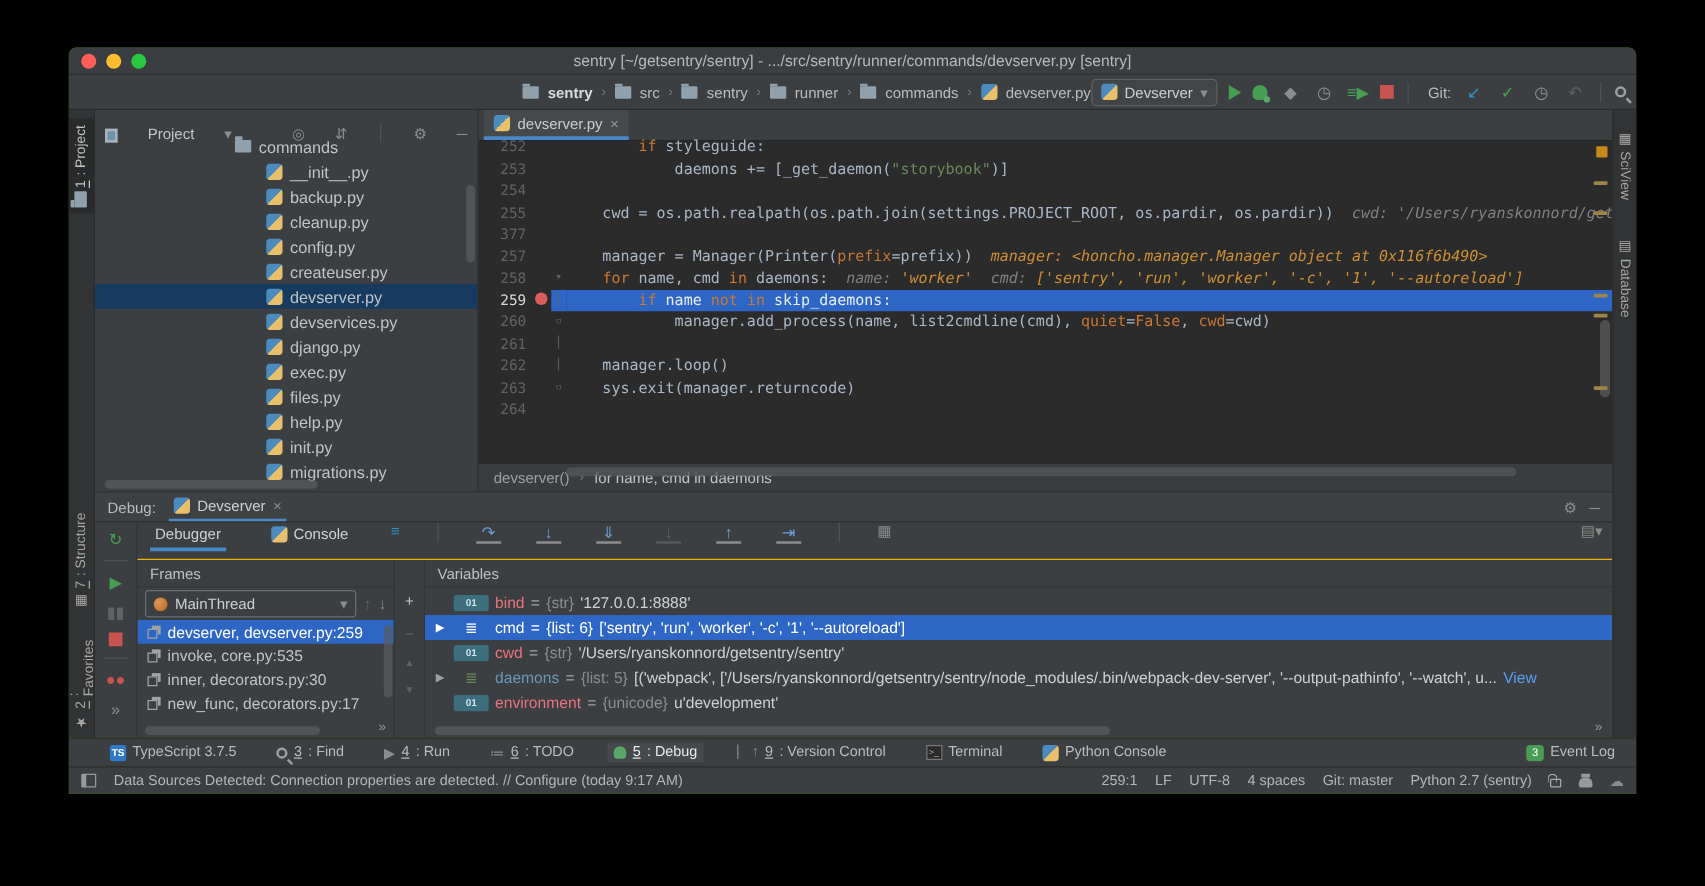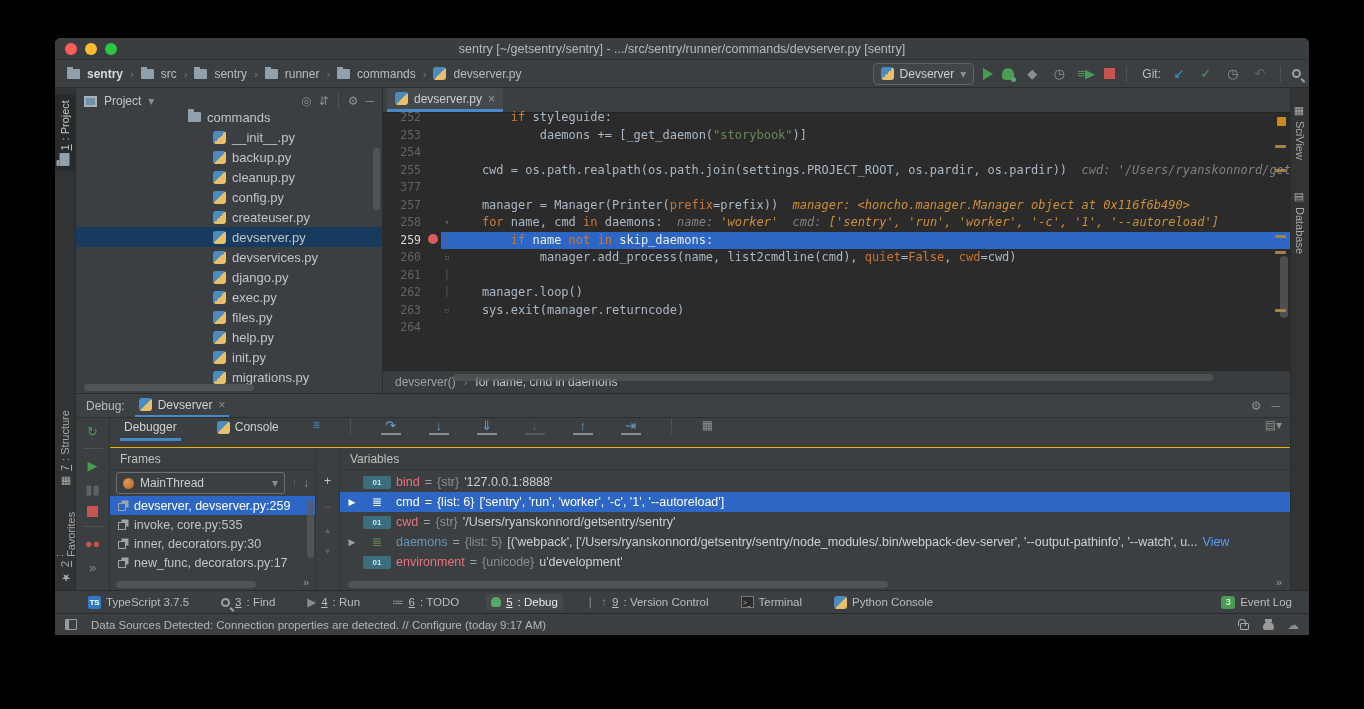--- a/index.html
+++ b/index.html
@@ -10,21 +10,21 @@
     display:flex; flex-direction:column; font-size:12px; color:#bbbbbb; }
   
   .titlebar { height:22px; background:#3b3e40; border-bottom:1px solid #2f3133;
     display:flex; align-items:center; position:relative; flex:none; }
   .lights { display:flex; gap:8px; margin-left:10px; }
   .light { width:12px; height:12px; border-radius:50%; }
   .title { position:absolute; left:0; right:0; text-align:center; color:#b8b8b8; font-size:12.5px; }
   
   .toolbar { height:28px; flex:none; display:flex; align-items:center; padding:0 8px 0 12px;
     background:#3c3f41; border-bottom:1px solid #2b2b2b; }
-  .crumbs { display:flex; align-items:center; gap:7px; flex:1; overflow:hidden; white-space:nowrap; }
+  .crumbs { display:flex; align-items:center; gap:7px; flex:1; overflow:hidden; white-space:nowrap;justify-content:flex-end; }
   .crumb { color:#bbbbbb; }
   .crumb.first { color:#dadada; font-weight:bold; }
   .crumb-sep { color:#7a7a7a; font-size:11px; }
   .dir-ico { width:13px; height:10px; background:#90a0ac; border-radius:1px; position:relative; display:inline-block; flex:none;}
   .dir-ico:before { content:""; position:absolute; top:-3px; left:0; width:6px; height:3px; background:#90a0ac; border-radius:1px 1px 0 0; }
   .py-ico { width:13px; height:13px; border-radius:3px; flex:none; display:inline-block;
     background:linear-gradient(135deg,#4b8bbe 50%,#e8bf6a 50%); }
   .run-cluster { display:flex; align-items:center; gap:9px; flex:none; }
   .cfg-select { display:flex; align-items:center; gap:6px; border:1px solid #5e6163; border-radius:4px;
     height:22px; padding:0 7px; background:#414547; color:#cfcfcf; }
@@ -47,21 +47,21 @@
   .stripe-tab { position:absolute; left:0; width:100%; writing-mode:vertical-rl; transform:rotate(180deg);
     font-size:11px; color:#a7a7a7; padding:6px 3px; display:flex; align-items:center; gap:4px; }
   .stripe.right .stripe-tab { transform:none; padding:6px 2px; }
   .stripe-tab.active { background:#282a2b; color:#c5c5c5; }
   .stripe-tab .num { text-decoration:underline; }
   .central { flex:1; display:flex; flex-direction:column; min-width:0; }
   .main-area { flex:1; display:flex; min-height:0; }
   
   .project { width:307px; flex:none; background:#3c3f41; border-right:1px solid #2b2b2b;
     display:flex; flex-direction:column; position:relative; }
-  .proj-head { height:26px; flex:none; display:flex; align-items:center; gap:7px; padding:0 8px;
+  .proj-head { height:26px; flex:none; display:flex; align-items:flex-end; gap:24px; padding:0 8px;
     color:#c5c5c5; }
   .proj-win-ico { width:13px; height:11px; background:#6e93ab; border:2px solid #a9b2b8; }
   .proj-head .spacer { flex:1; }
   .tree { flex:1; overflow:hidden; margin-top:-7px; position:relative; }
   .tree-row { height:20px; display:flex; align-items:center; gap:6px; color:#bfc4c8; font-size:13px; white-space:nowrap; }
   .tree-row.sel { background:#173b5e; }
   .pscroll-v { position:absolute; right:2px; top:60px; width:7px; height:62px; background:#5a5d5f; border-radius:4px; opacity:.7; }
   .pscroll-h { position:absolute; left:8px; bottom:2px; width:170px; height:7px; background:#5a5d5f; border-radius:4px; opacity:.7; }
   
   .editor { flex:1; display:flex; flex-direction:column; min-width:0; background:#2b2b2b; position:relative; }
@@ -542,17 +542,25 @@
       <div class="wb-item">
         <span class="badge">3</span>
         <span>Event Log</span>
       </div>
     </div>
 
   <div class="statusbar">
     <span class="sb-ico"></span>
     <span>Data Sources Detected: Connection properties are detected. // Configure (today 9:17 AM)</span>
     <span class="spacer"></span>
+    <span id="sbItems" style="display:flex;gap:14px">
+        <span>259:1</span>
+        <span>LF</span>
+        <span>UTF-8</span>
+        <span>4 spaces</span>
+        <span>Git: master</span>
+        <span>Python 2.7 (sentry)</span>
+      </span>
     <span class="lock-ico"></span>
     <span class="hector"></span>
     <span class="gray">☁</span>
   </div>
 </div>
 
 </body></html>

